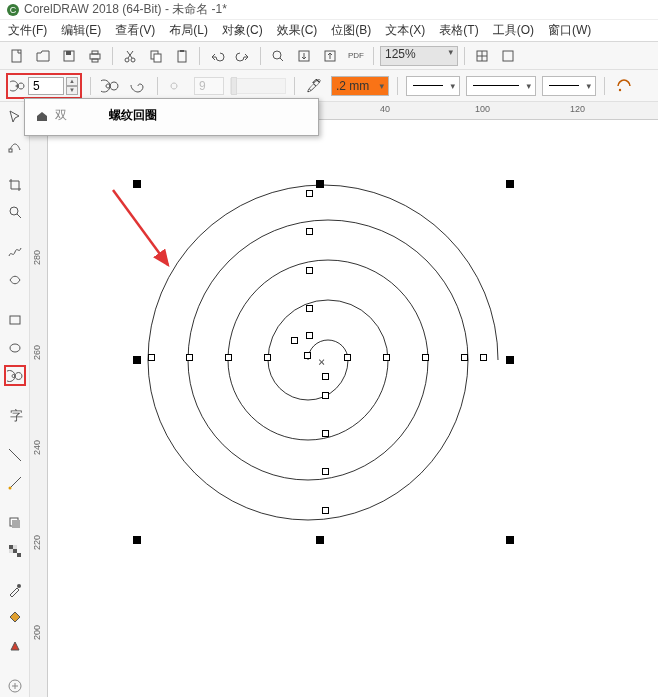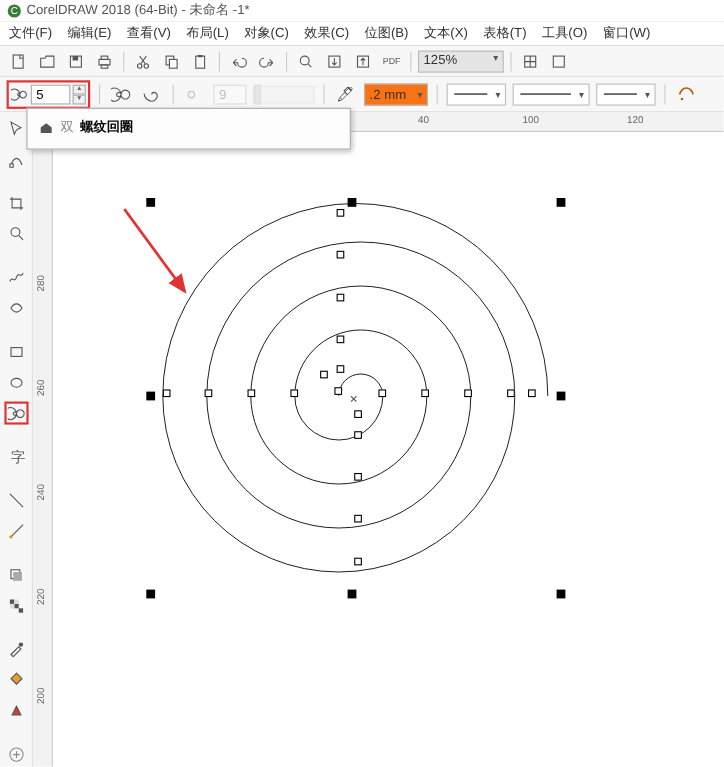--- a/index.html
+++ b/index.html
@@ -23,21 +23,21 @@
   .spinner div { width: 12px; height: 9px; border: 1px solid #aaa; font-size: 6px; line-height: 7px; text-align: center; color:#666; background:#f0f0f0;}
   .prop-btn { width: 22px; height: 22px; display:flex; align-items:center; justify-content:center; }
   .disabled { opacity: .35; }
   .width-box { width: 58px; height: 20px; border: 1px solid #bbb; background:#f97316; display:flex; align-items:center; padding:0 4px; font-size:12px; position:relative; }
   .width-box::after { content:"▾"; position:absolute; right:4px; font-size:9px; color:#555;}
   .line-style { width: 54px; height: 20px; border:1px solid #bbb; background:#fff; display:flex; align-items:center; padding:0 6px; position:relative;}
   .line-style::after { content:"▾"; position:absolute; right:4px; font-size:9px; color:#555;}
   .dash { width:30px; border-top:1px solid #000; }
   .tooltip { position: absolute; top: 28px; left: 24px; width: 295px; background: #fdfdfd; border: 1px solid #aaa; box-shadow: 2px 2px 5px rgba(0,0,0,.25); padding: 8px 10px; z-index: 100; }
   .tooltip-head { display:flex; align-items:center; gap:6px; margin-bottom:3px;}
-  .tooltip-title { font-weight: bold; font-size: 12px; color:#000; }
+  .tooltip-title { font-weight: bold; font-size: 12px; color:#000;margin-left:36px; }
   .tooltip-body { font-size: 12px; color: #444; line-height: 1.4; }
 
   .workspace { position: relative; display: flex; height: 595px; }
   .toolbox { width: 30px; background: #f7f7f7; border-right: 1px solid #e0e0e0; display:flex; flex-direction:column; align-items:center; padding-top:4px; gap:6px; }
   .tool { width:22px; height:22px; display:flex; align-items:center; justify-content:center; position:relative; }
   .tool.sel { border: 2px solid #e03434; }
   .pad6{height:6px;}
   .ruler-h { position:absolute; left:30px; right:0; top:0; height:18px; background:#f2f2f2; border-bottom:1px solid #ccc; z-index:50;}
   .ruler-h .tick { position:absolute; top:2px; font-size:9px; color:#666; }
   .ruler-v { position:absolute; left:30px; top:18px; bottom:0; width:18px; background:#f2f2f2; border-right:1px solid #ccc; z-index:50;}

